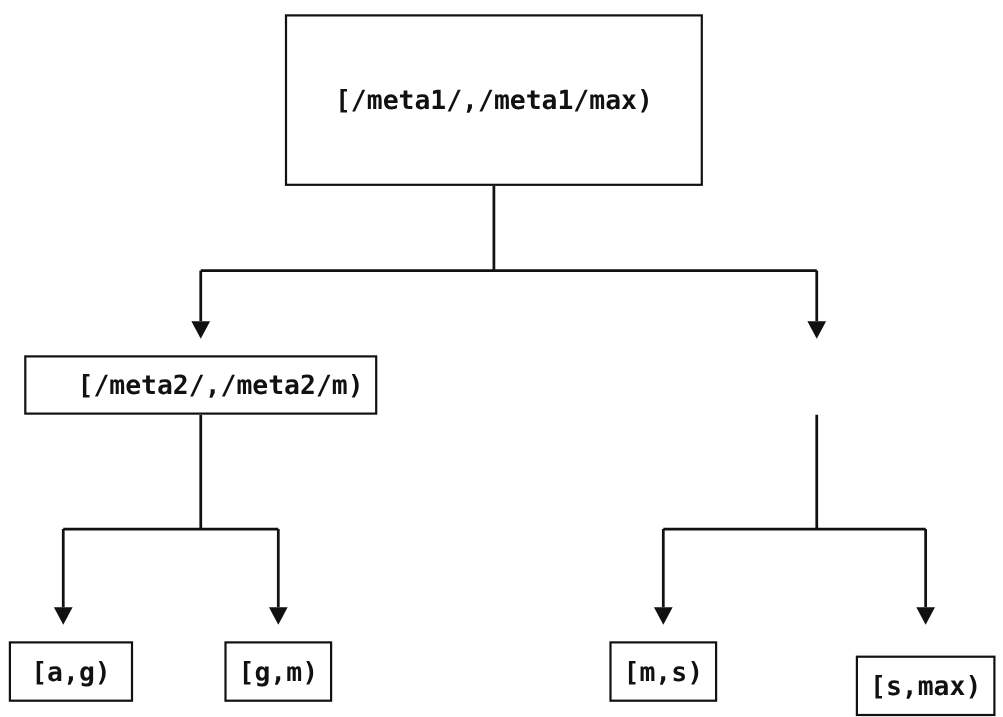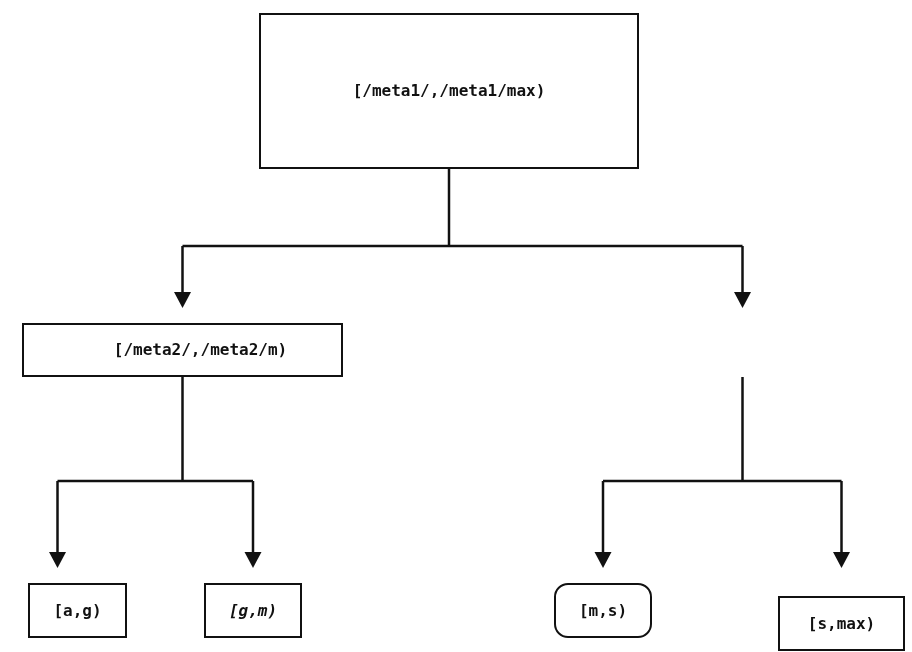--- a/index.html
+++ b/index.html
@@ -24,31 +24,31 @@
   }
   .node {
     position: absolute;
     box-sizing: border-box;
     border: 2.5px solid #111111;
     background: #ffffff;
     display: flex;
     align-items: center;
     justify-content: center;
     font-weight: bold;
-    font-size: 16px;
+    font-size: 24px;
     line-height: 1;
     color: #111111;
     white-space: nowrap;
   }
   .node-root  { left: 259px; top: 13px;  width: 380px; height: 156px; }
   .node-left  { left: 22px;  top: 323px; width: 321px; height: 54px; padding-left: 36px; }
   .node-right { left: 583px; top: 323px; width: 319px; height: 54px; }
-  .node-ag    { left: 8px;   top: 583px; width: 99px;  height: 55px; margin-left: 20px; }
-  .node-gm    { left: 204px; top: 583px; width: 98px;  height: 55px; font-style: italic; }
-  .node-ms    { left: 554px; top: 583px; width: 98px;  height: 55px; border-radius: 14px; }
+  .node-ag    { left: 8px;   top: 583px; width: 113px;  height: 55px; }
+  .node-gm    { left: 204px; top: 583px; width: 98px;  height: 55px; }
+  .node-ms    { left: 554px; top: 583px; width: 98px;  height: 55px; }
   .node-smax  { left: 778px; top: 583px; width: 127px; height: 55px; margin-top: 13px; }
 </style>
 </head>
 <body>
 
 <div class="canvas">
 
   <svg class="edges-layer" width="912" height="652" viewBox="0 0 912 652">
     <g fill="none" stroke="#111111" stroke-width="2.5">
 

